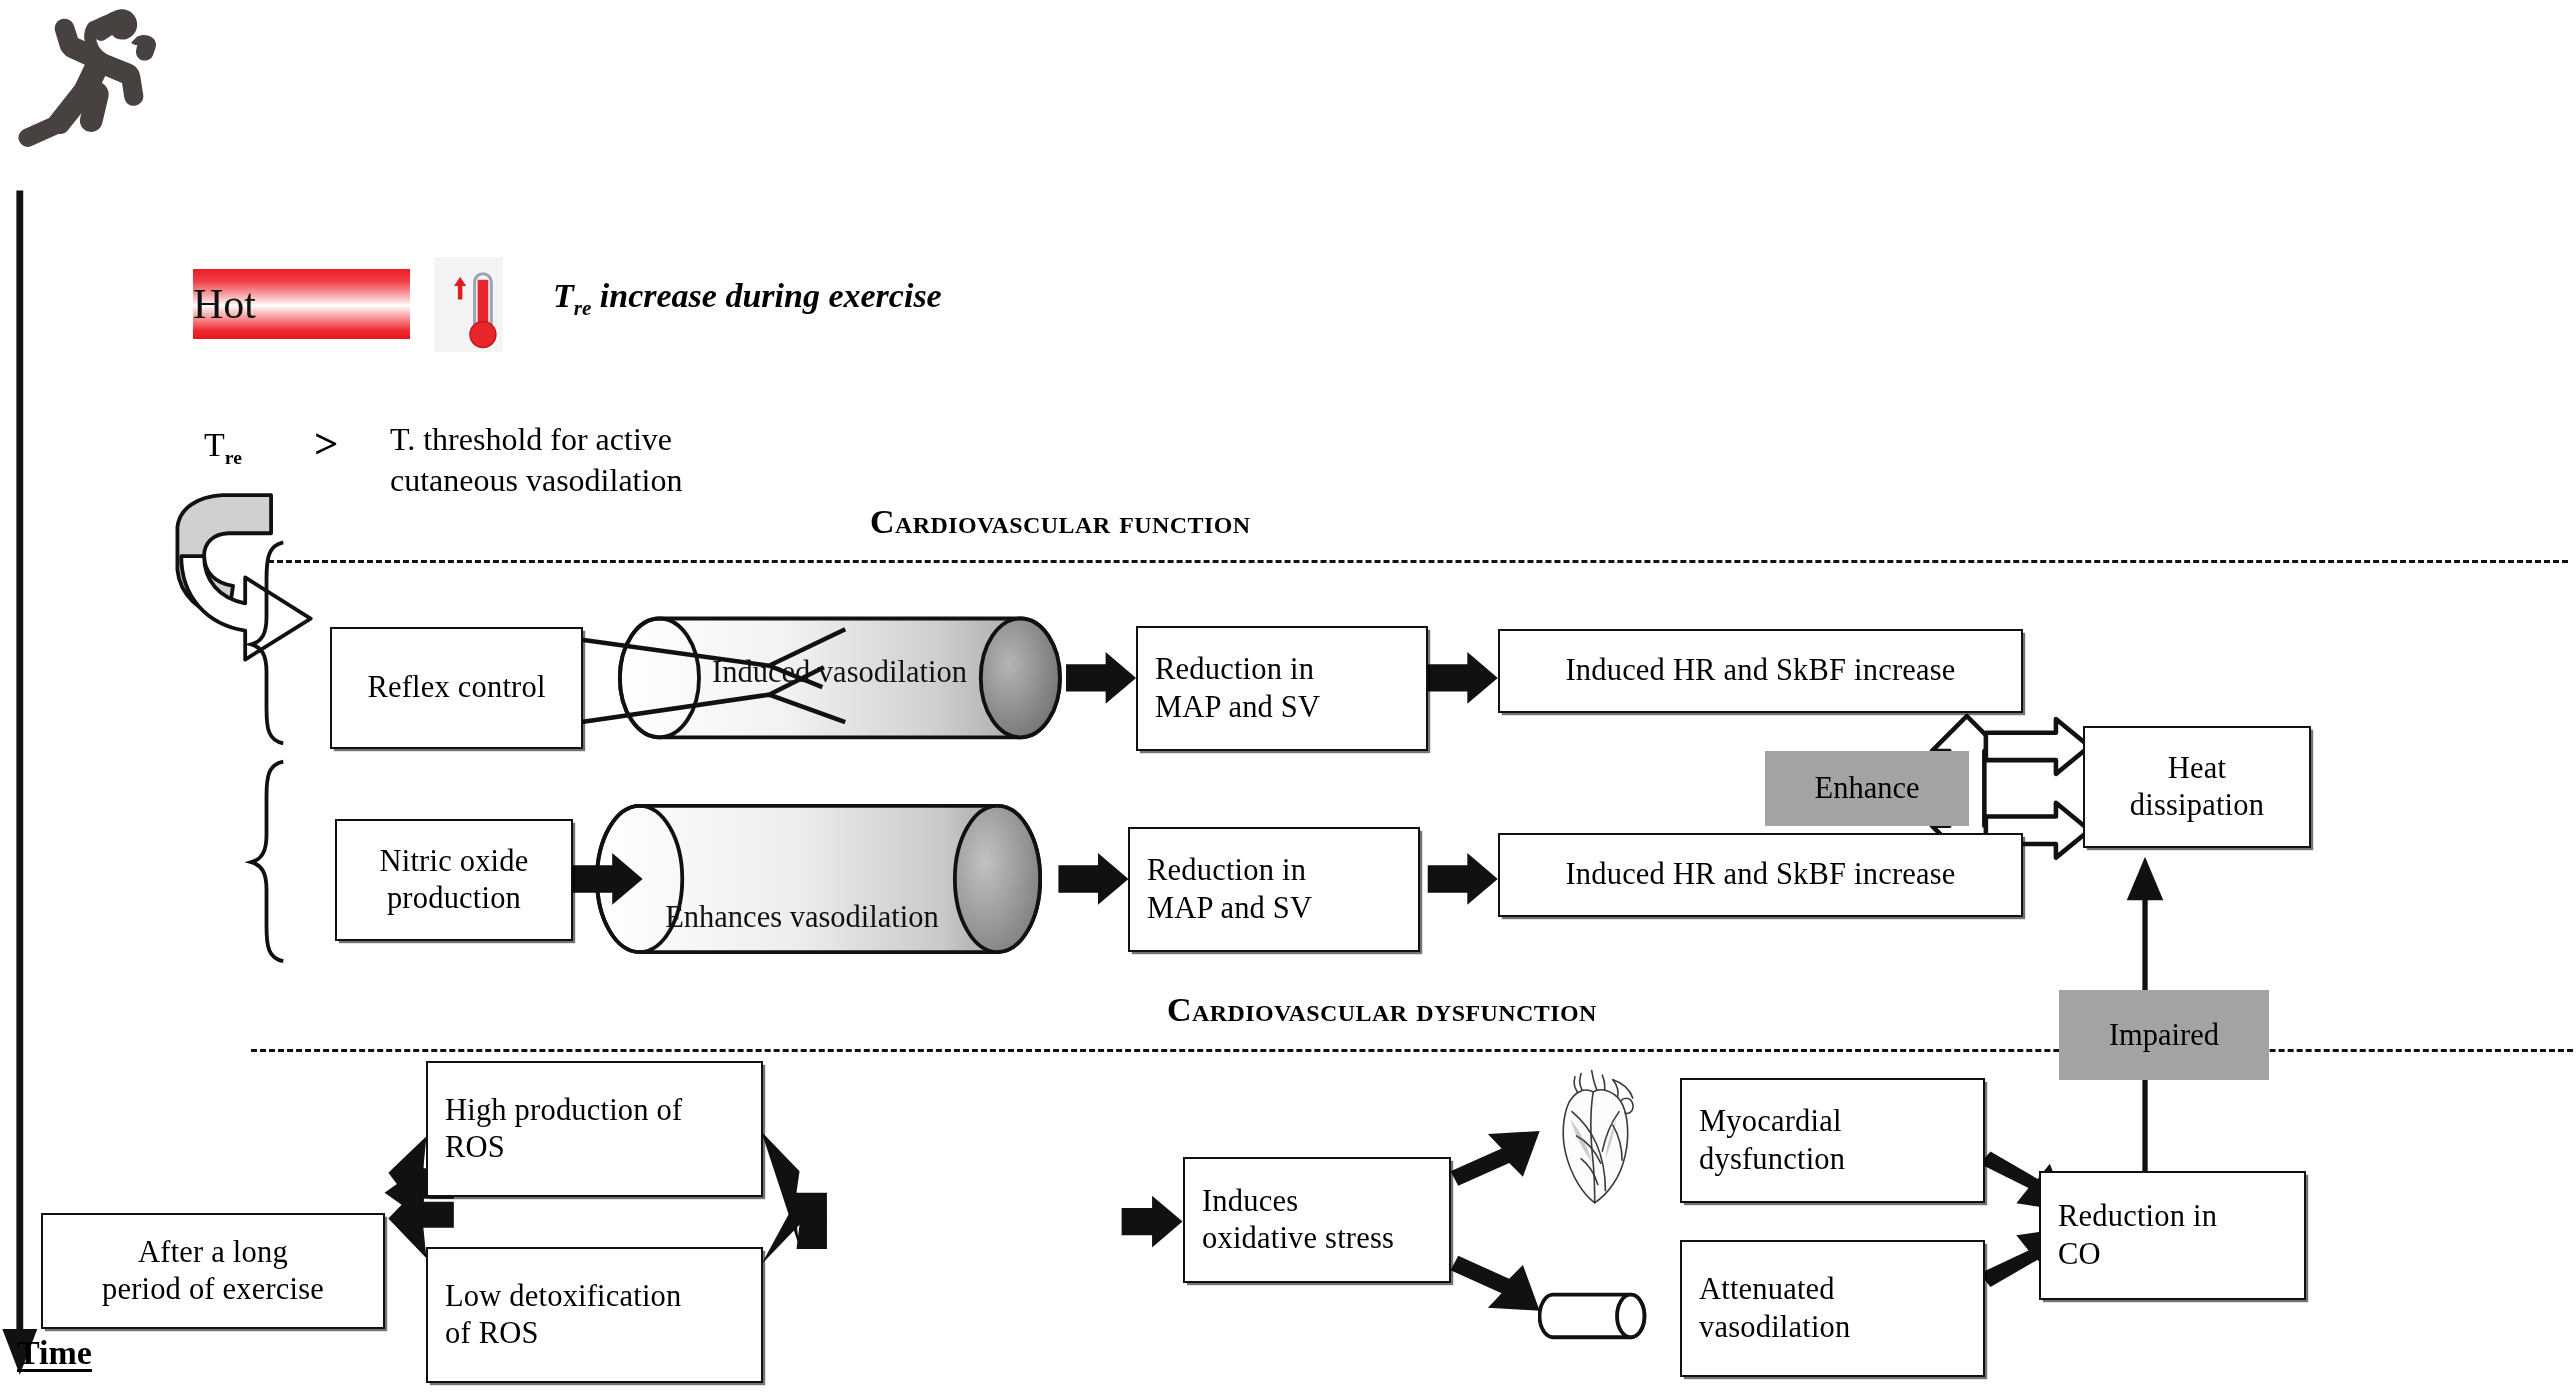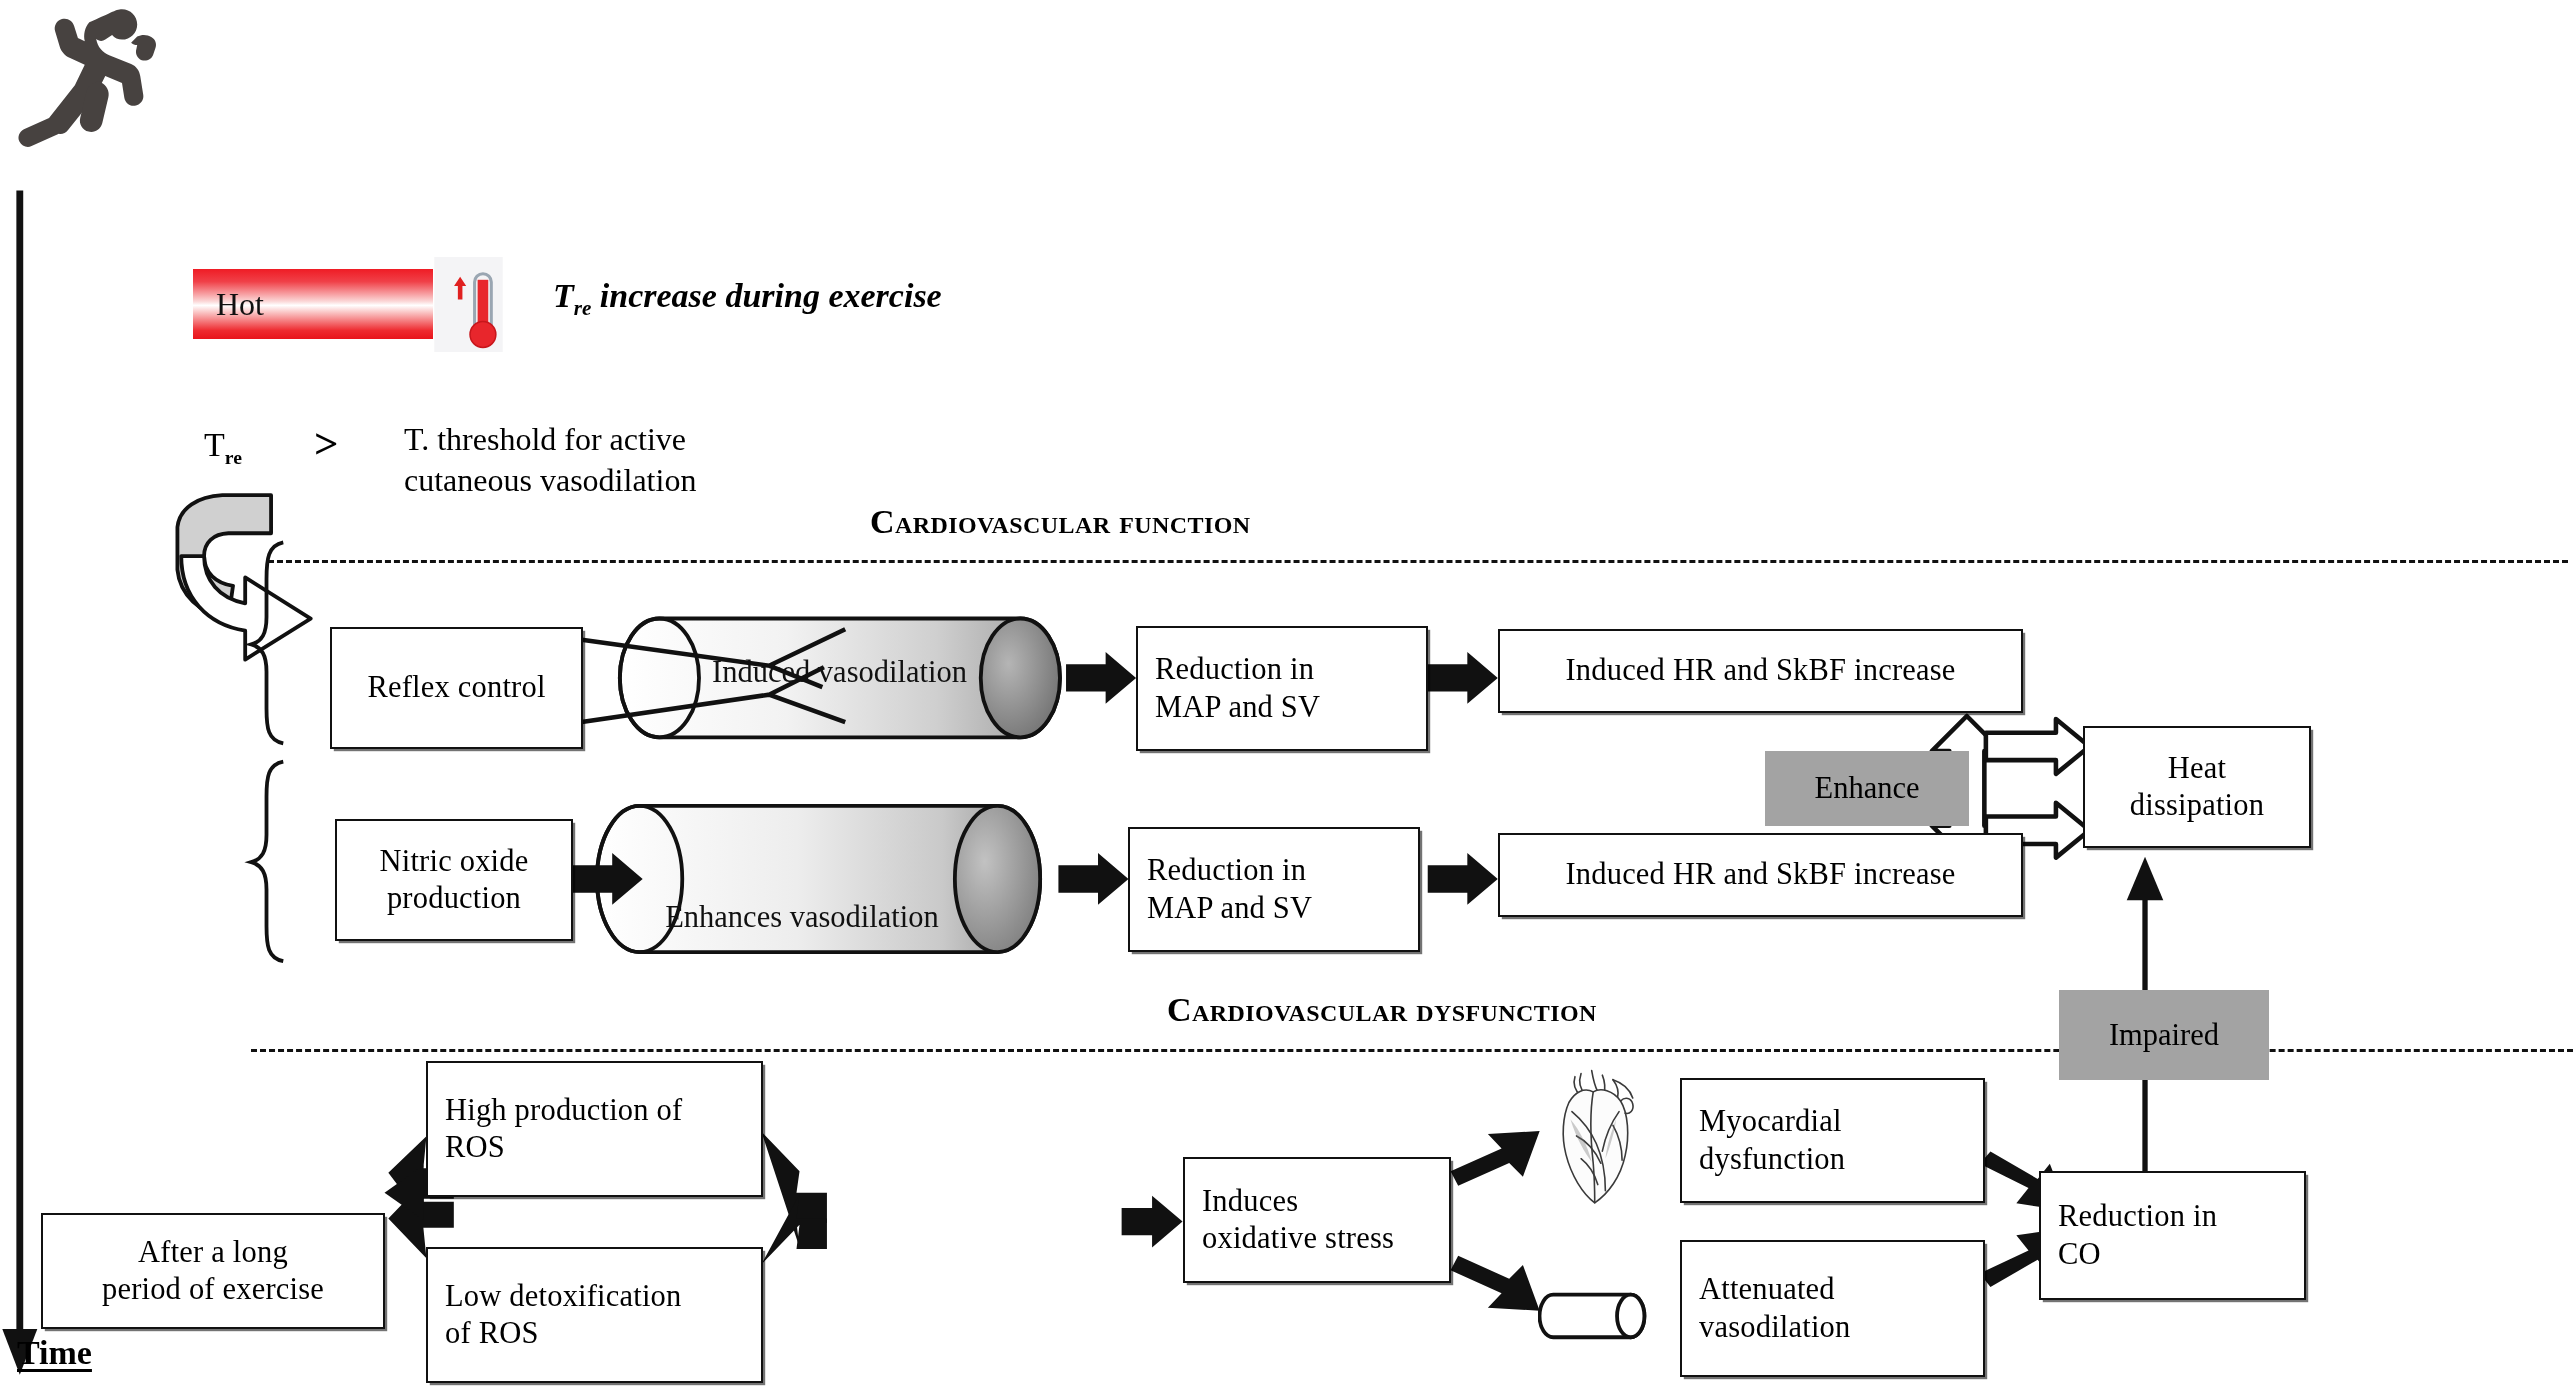--- a/index.html
+++ b/index.html
@@ -59,22 +59,21 @@
     position:absolute;
     height:0;
     border-top:3px dashed #111;
   }
 
   
   #hot-swatch{
     position:absolute;
     background:linear-gradient(to bottom,#ef1c25 0%,#f04048 18%,#fbd6d6 46%,#ffffff 52%,#fbd0d0 60%,#ee2a2f 88%,#e8141b 100%);
     display:flex;align-items:center;
-    padding-left:23px;
-    font-size:32px;
+    font-size:42px;
     color:#111;
   }
 
   
   #legend-text{
     position:absolute;
     font-style:italic;
     font-weight:700;
     font-size:34px;
     line-height:1.35;
@@ -251,21 +250,21 @@
   <div id="legend-text" style="left:553px;top:273px;">
     <div>
       <span>T</span><sub>re</sub><span> increase during exercise</span>
     </div>
   </div>
 
   <div class="tre-label" style="left:204px;top:426px;">
     <span>T</span><sub>re</sub>
   </div>
   <div class="gt-sign" style="left:314px;top:419px;">&gt;</div>
-  <div class="thresh-text" style="left:404px;top:419px;">
+  <div class="thresh-text" style="left:390px;top:419px;">
     <div>T. threshold for active</div>
     <div>cutaneous vasodilation</div>
   </div>
 
   <div class="sect-title" style="left:870px;top:503px;">
     <span class="rest">Cardiovascular function</span>
   </div>
   <div class="divider" style="left:268px;top:560px;width:2300px;"></div>
 
   <div class="sect-title" style="left:1167px;top:991px;">

